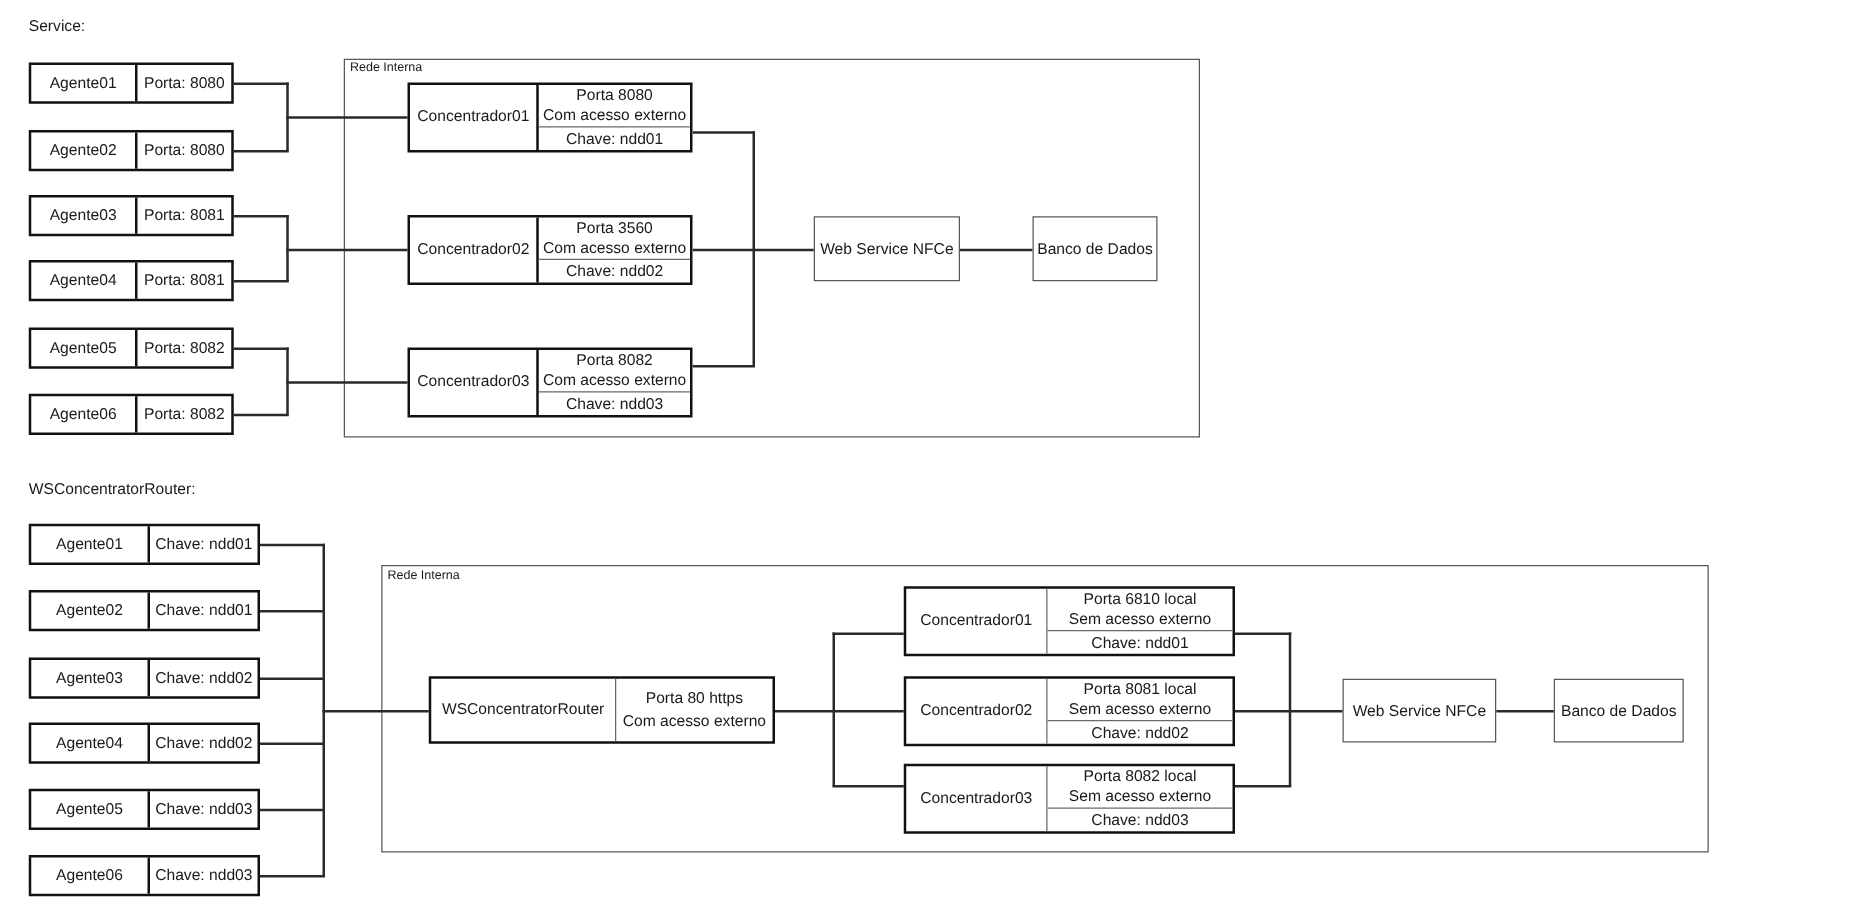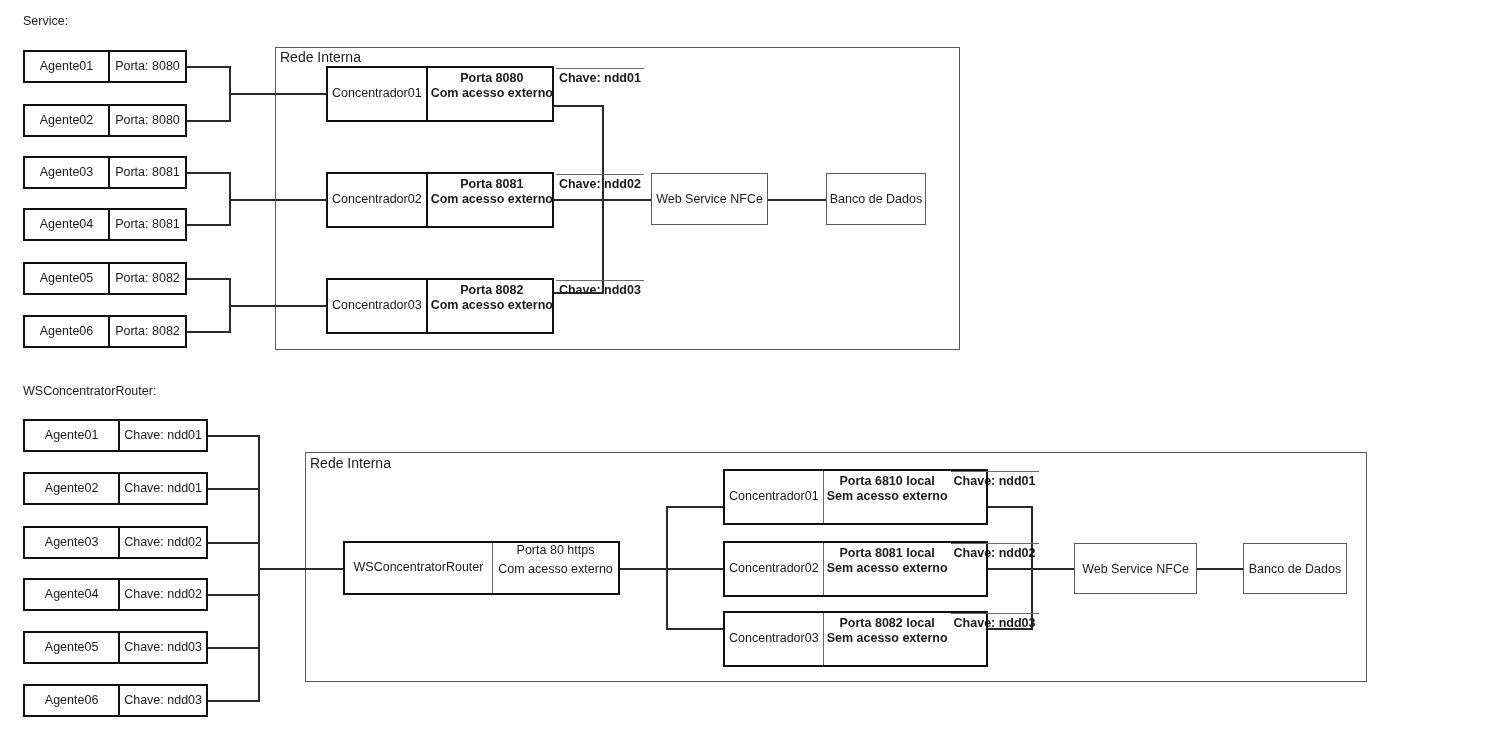--- a/index.html
+++ b/index.html
@@ -46,21 +46,21 @@
     align-items: center;
   }
   .container-box {
     position: absolute;
     box-sizing: border-box;
     border: 1.4px solid #59595b;
     background: transparent;
   }
   .container-label {
     position: absolute;
-    font-size: 14px;
+    font-size: 10px;
     color: #1a1a1a;
     white-space: nowrap;
     background: transparent;
   }
   
   .cell {
     display: flex;
     align-items: center;
     justify-content: center;
     box-sizing: border-box;
@@ -69,23 +69,22 @@
     text-align: center;
     padding: 0 4px;
     white-space: nowrap;
   }
   .cell-left {
     border-right: 2px solid #111111;
   }
   .cell-right {
     flex: 1;
     display: flex;
-    flex-direction: row;
+    flex-direction: column;
     align-items: stretch;
-    font-weight: bold;
   }
   .subcell {
     display: flex;
     align-items: center;
     justify-content: center;
     box-sizing: border-box;
     font-size: 12.5px;
     line-height: 1.22;
     text-align: center;
     white-space: nowrap;
@@ -103,21 +102,21 @@
     height: 100%;
     box-sizing: border-box;
     font-size: 12.5px;
     text-align: center;
     white-space: nowrap;
   }
   .twoline {
     display: flex;
     flex-direction: column;
     align-items: center;
-    justify-content: flex-start;
+    justify-content: center;
     gap: 3px;
   }
   
   .ln {
     position: absolute;
     background: #2a2a2c;
   }
   .lnh { height: 1.5px; }
   .lnv { width: 1.5px; }
 </style>
@@ -187,21 +186,21 @@
       <div class="subcell divider" style="height:20px;">
         <span>Chave: ndd01</span>
       </div>
     </div>
   </div>
 
   <div class="box node" style="left:326px; top:172px; width:228px; height:56px;">
     <div class="cell cell-left" style="width:108px;">Concentrador02</div>
     <div class="cell-right">
       <div class="subcell" style="height:36px;">
-        <span>Porta 8081</span>
+        <span>Porta 3560</span>
         <span>Com acesso externo</span>
       </div>
       <div class="subcell divider" style="height:20px;">
         <span>Chave: ndd02</span>
       </div>
     </div>
   </div>
 
   <div class="box node" style="left:326px; top:278px; width:228px; height:56px;">
     <div class="cell cell-left" style="width:108px;">Concentrador03</div>

